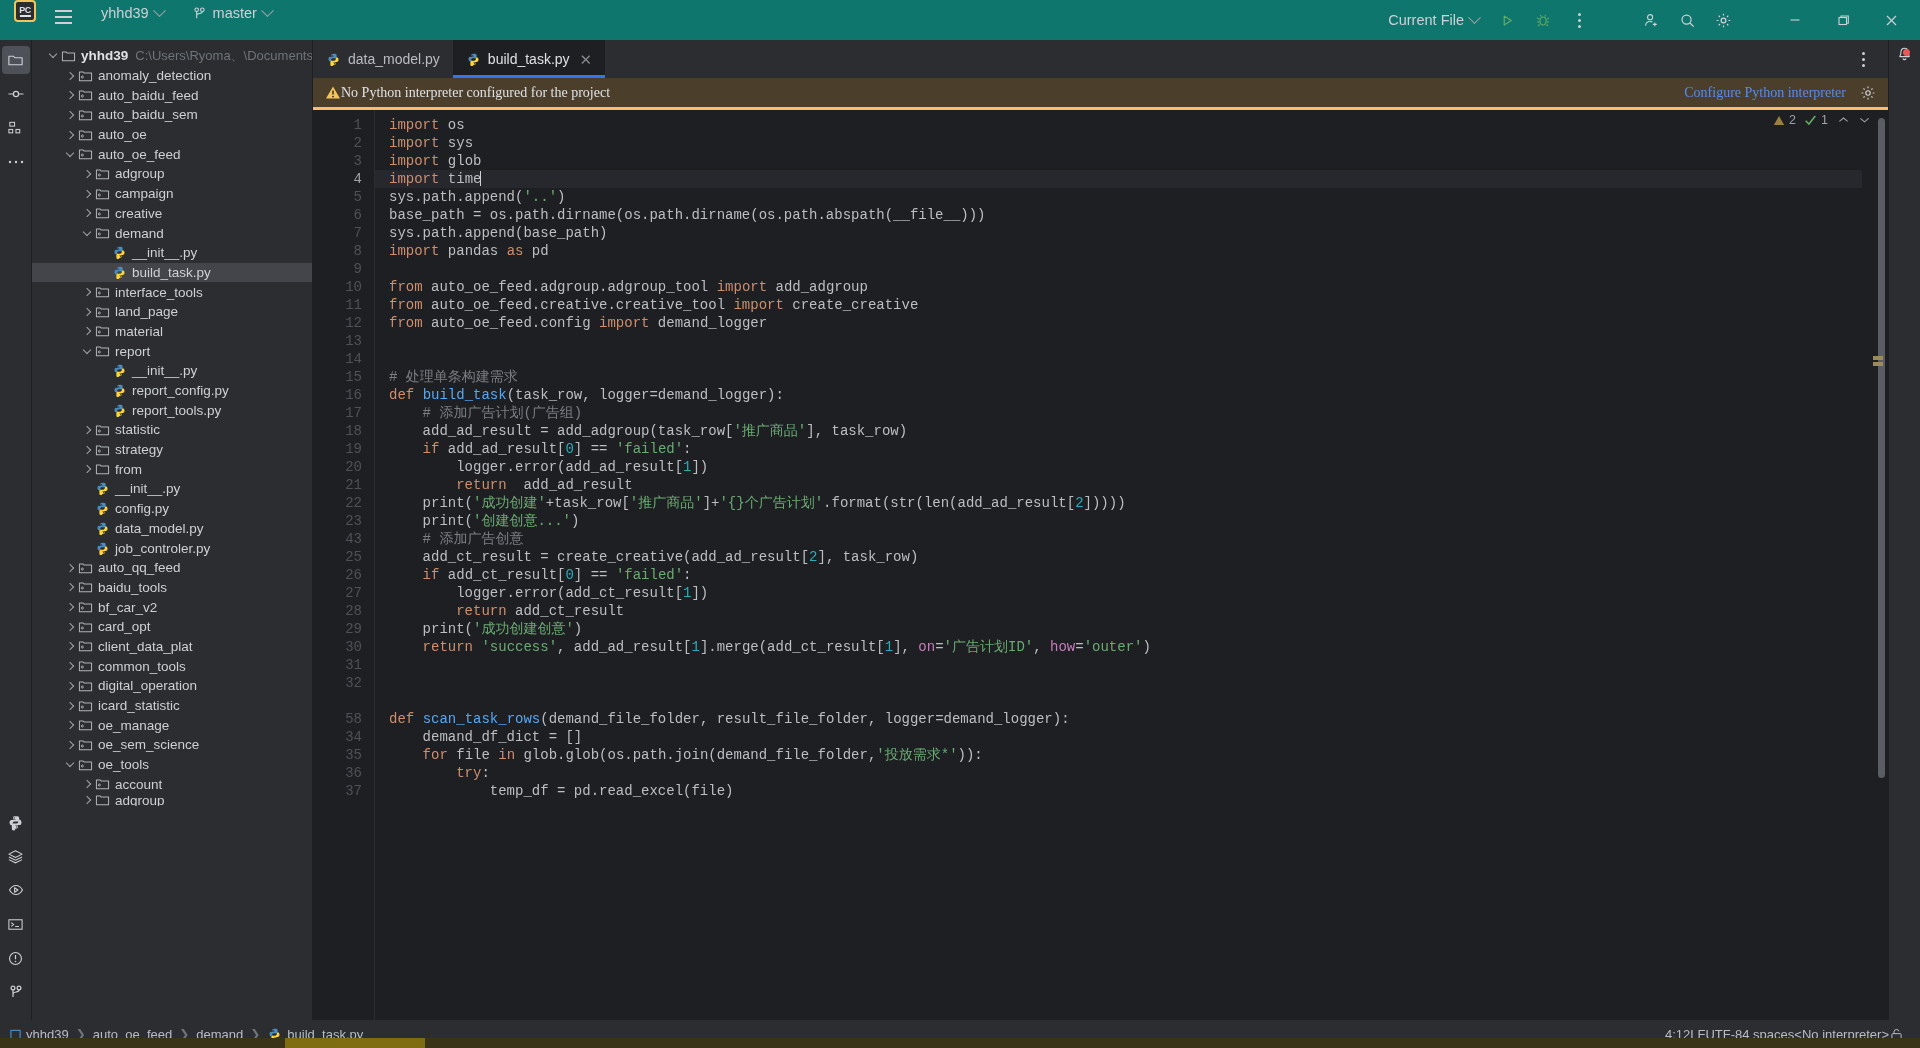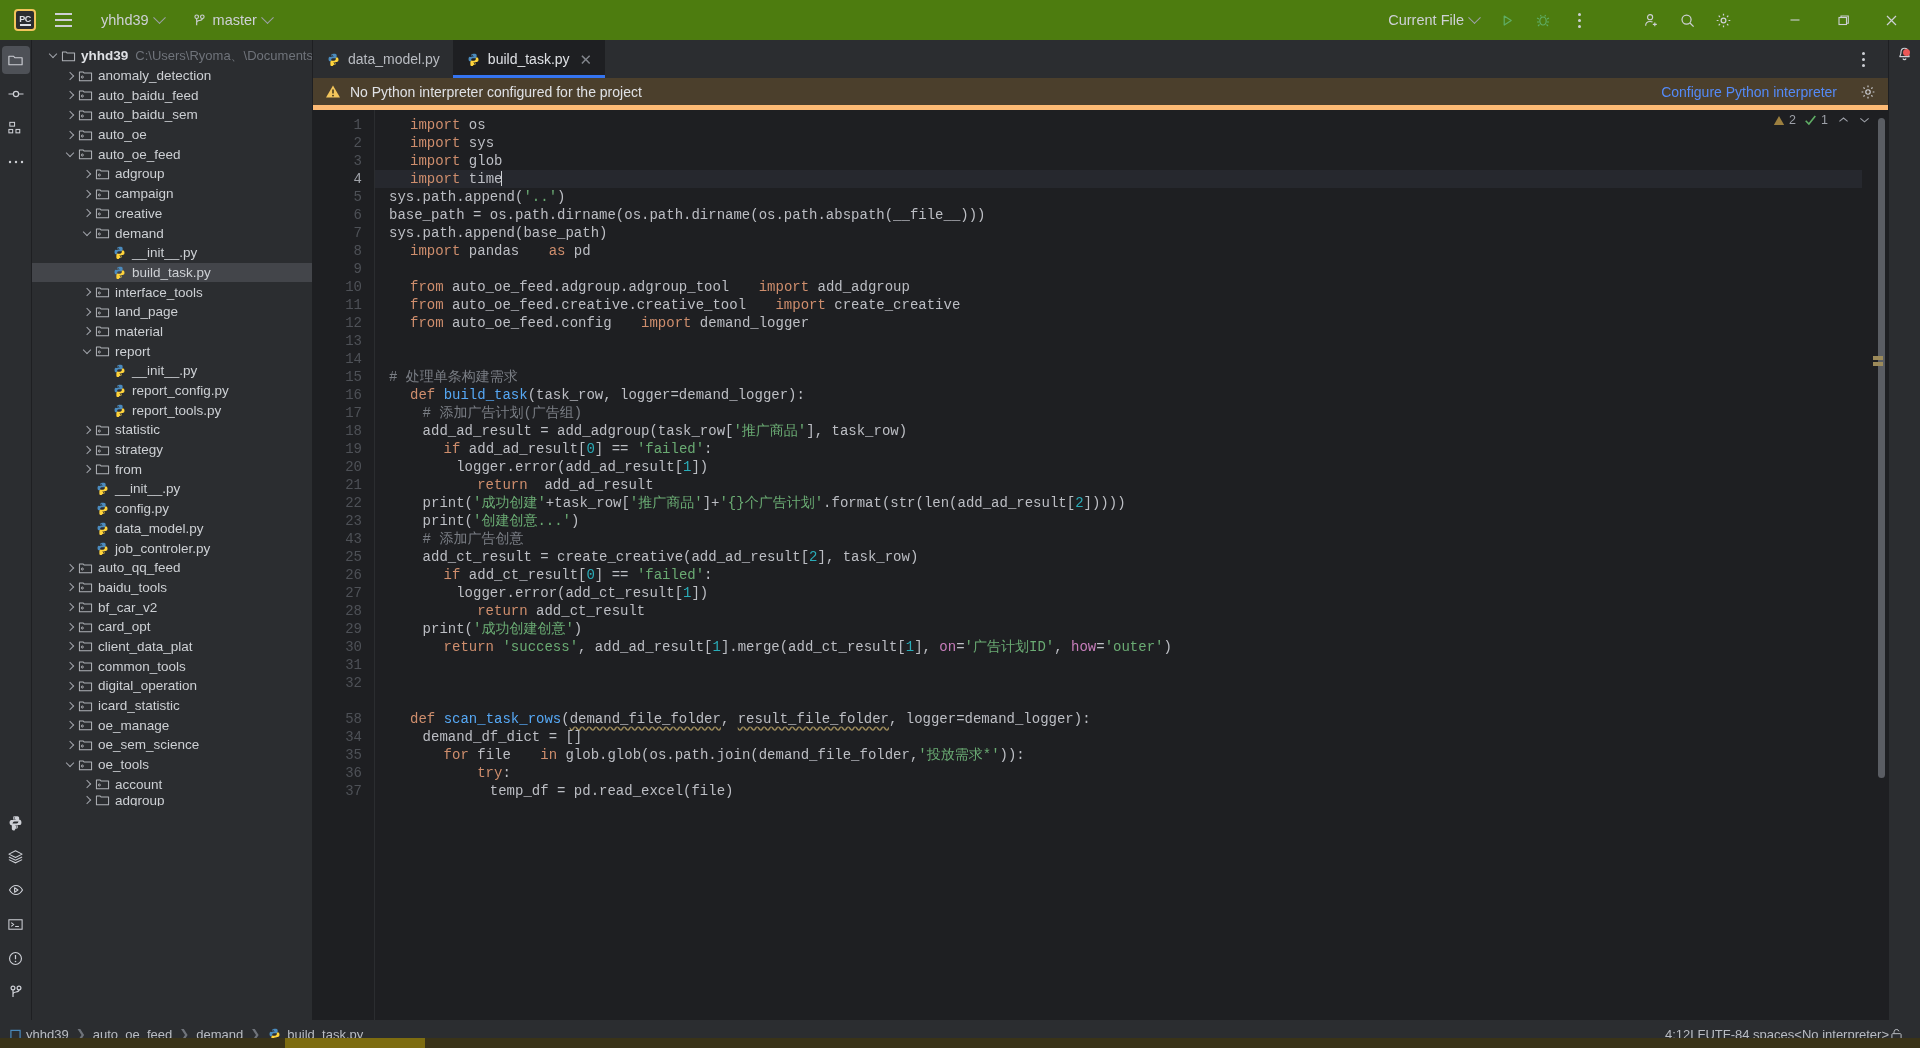--- a/index.html
+++ b/index.html
@@ -6,21 +6,21 @@
   html, body {
     width: 1920px; height: 1048px;
     background: #2b2d30;
     font-family: "Liberation Sans", sans-serif;
     overflow: hidden;
   }
   .app { position: relative; width: 1920px; height: 1048px; display: flex; flex-direction: column; }
 
   
   .titlebar {
-    height: 40px; background: #4d7c0f; display: flex; align-items: center;
+    height: 40px; background: #0f766e; display: flex; align-items: flex-start;
     flex: 0 0 40px; padding: 0 6px 0 8px; color: #dfe1e5;
   }
   .tb-logo {
     width: 22px; height: 22px; border: 2px solid #f2c55c; border-radius: 4px;
     display: flex; flex-direction: column; align-items: center; justify-content: center;
     margin: 0 10px 0 6px; background: #2b2d30;
   }
   .tb-logo b { font-size: 9px; color: #dfe1e5; letter-spacing: -0.5px; line-height: 8px; font-weight: 700;}
   .tb-logo i { display:block; width: 11px; height: 2px; background: #dfe1e5; margin-top: 1px;}
   .burger { width: 34px; height: 34px; display: flex; flex-direction: column; justify-content: center;
@@ -76,45 +76,45 @@
   .tabbar { height: 38px; background: #2b2d30; display: flex; align-items: stretch; flex: 0 0 38px;
             position: relative; }
   .tab { display: flex; align-items: center; gap: 7px; padding: 0 13px; font-size: 14px; color: #b9bcc2;
          cursor: pointer; position: relative; }
   .tab.active { background: #1e1f22; color: #dfe1e5; }
   .tab.active::after { content:''; position:absolute; left:0; right:0; bottom:0; height:3px; background:#3574f0; }
   .tab .x { font-size: 15px; color: #82858c; margin-left: 3px; line-height: 1; }
   .tabbar .tright { margin-left: auto; display: flex; align-items: center; padding-right: 8px; }
 
   .warnbar { height: 32px; background: #4b3f2c; display: flex; align-items: center;
-             padding: 0 8px 0 12px; flex: 0 0 32px; font-size: 14px; color: #dfe1e5; gap: 9px;
-             border-bottom: 5px solid #fdba74; }
+             padding: 0 8px 0 12px; flex: 0 0 32px; font-size: 14px; color: #dfe1e5; gap: 0;
+             border-bottom: 3px solid #fdba74; font-family: Liberation Serif, serif; }
   .warnbar .cfg { margin-left: auto; color: #548af7; cursor: pointer; font-size: 14px; }
   .warnbar .gear { margin-left: 14px; margin-right: 4px; cursor: pointer; }
 
   .codewrap { flex: 1; display: flex; min-height: 0; position: relative; overflow: hidden; }
   .gutter { width: 62px; flex: 0 0 62px; background: #1e1f22; text-align: right;
             padding-top: 6px; position: relative; }
   .gutter .gl { height: 18px; font: 14px/18px "Liberation Mono", monospace; color: #4e5157; padding-right: 13px; }
   .gutter .gl.cur { color: #a0a3aa; }
   .code { flex: 1; position: relative; padding-top: 6px; overflow: hidden;
           font: 14px/18px "Liberation Mono", monospace; color: #bcbec4; white-space: pre; }
   .code .ln { height: 18px; padding-left: 14px; }
   .cur-line-bg { position: absolute; left: 0; right: 0; height: 18px; background: #26282e; }
   .gut-border { position: absolute; left: 61px; top: 0; bottom: 0; width: 1px; background: #2b2d30; }
 
   
-  .kw   { color: #cf8e6d; margin-left: 21px; }
+  .kw   { color: #cf8e6d; }
   .str  { color: #6aab73; }
   .num  { color: #2aacb8; }
   .fn   { color: #56a8f5; }
   .cmt  { color: #7a7e85; }
   .def  { color: #bcbec4; }
   .par  { color: #c77dbb; }
-  .wavy { text-decoration: underline; text-decoration-style: wavy; text-decoration-color: #9c8a5a;
+  .wavy { text-decoration-style: wavy; text-decoration-color: #9c8a5a;
           text-underline-offset: 3px; }
   .caret { display: inline-block; width: 1px; height: 15px; background: #cdd0d4; vertical-align: -3px;
            margin-left: -1px; }
 
   
   .inspect { position: absolute; right: 0; top: 0; bottom: 0; width: 26px; background: #1e1f22; }
   .insp-head { position: absolute; right: 18px; top: 3px; display: flex; align-items: center; gap: 4px;
                font-size: 12.5px; color: #9da0a8; }
   .mark { position: absolute; right: 5px; width: 10px; height: 4px; }
   .vscroll { position: absolute; right: 3px; width: 7px; border-radius: 4px; background: #5a5d63; }

